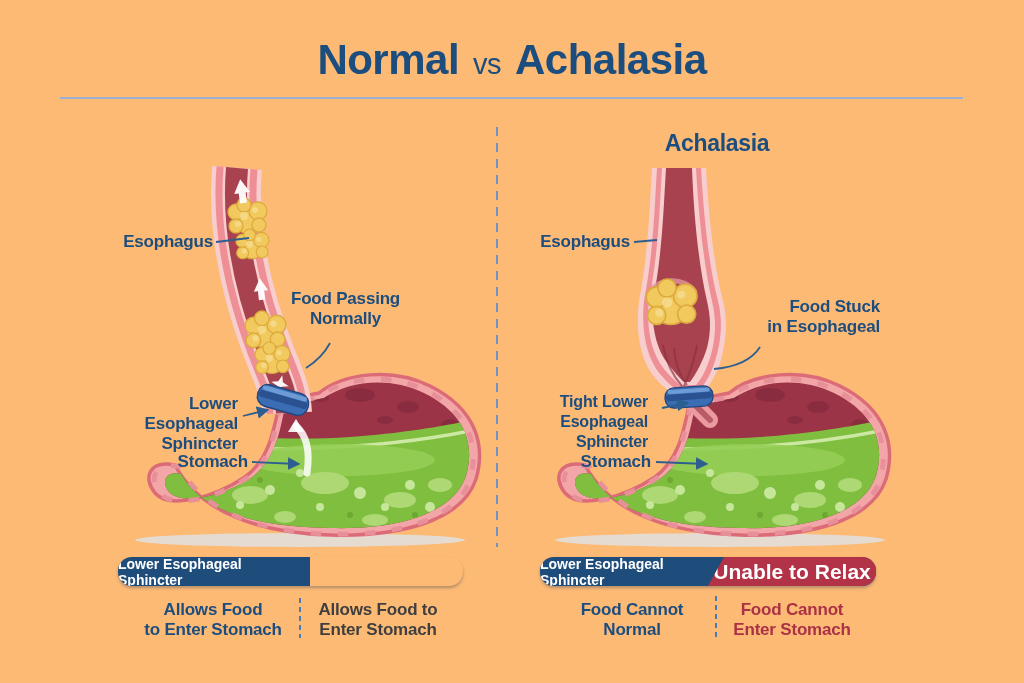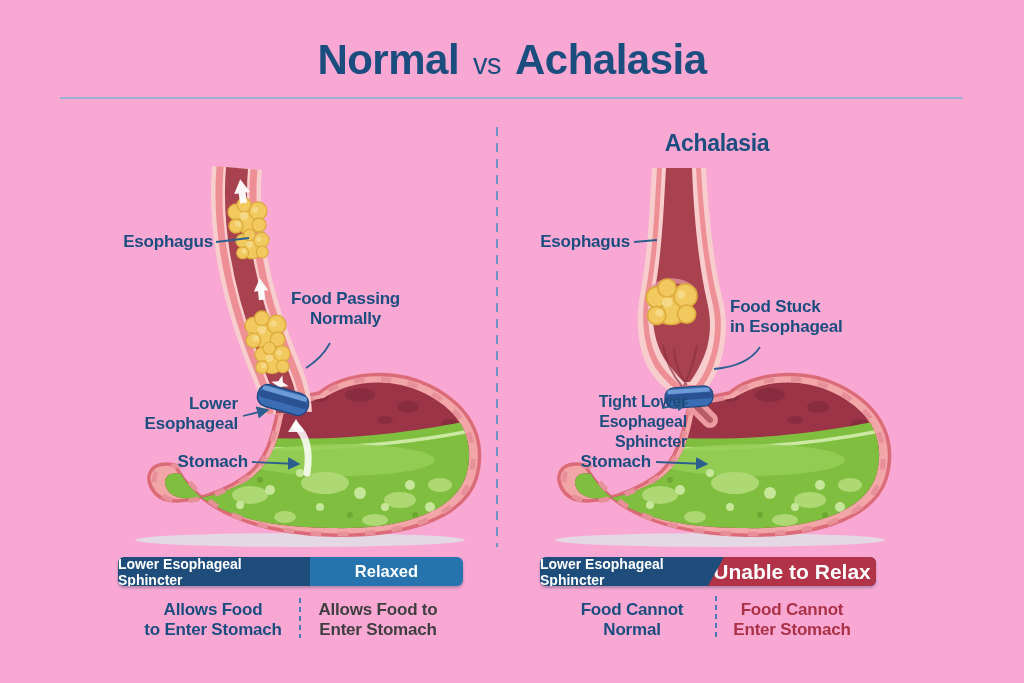--- a/index.html
+++ b/index.html
@@ -1,46 +1,46 @@
 <!DOCTYPE html>
 <html><head>
 <meta charset="utf-8">
 <style>
   * { margin:0; padding:0; box-sizing:border-box; }
   html,body { background:#ffffff; }
   body { font-family:"Liberation Sans", sans-serif; }
-  .app { position:relative; width:1024px; height:683px; background:#f9a8d4; overflow:hidden; }
+  .app { position:relative; width:1024px; height:683px; background:#fdba74; overflow:hidden; }
 
   
   .title { position:absolute; top:36px; left:0; width:100%; text-align:center; color:#1c4d7f; letter-spacing:-0.5px; }
   .title .big { font-size:42px; font-weight:700; }
   .title .vs { font-size:29px; font-weight:500; margin:0 10px; }
   .title-rule { position:absolute; top:97px; left:60px; width:903px; height:2px; background:#9bb0d0; }
 
   
   .panel-heading { position:absolute; top:130px; font-size:23px; font-weight:700; color:#1c4d7f; text-align:center; letter-spacing:-0.3px; }
   .panel-heading.left  { left:60px;  width:437px; }
   .panel-heading.right { left:497px; width:440px; }
 
   
   .lbl { position:absolute; color:#1c4d7f; font-weight:700; font-size:17px; line-height:20px; letter-spacing:-0.2px; }
   .lbl.r { text-align:right; }
   .lbl.c { text-align:center; }
-  .lbl.l { text-align:left; }
+  .lbl.l { text-align:right; }
   .lbl-esoph-n  { left:108px; top:232px; width:105px; }
   .lbl-flow-n   { left:283px; top:289px; width:125px; }
   .lbl-sph-n    { left:98px;  top:394px; width:140px; }
   .lbl-stom-n   { left:148px; top:452px; width:100px; }
   .lbl-esoph-a  { left:525px; top:232px; width:105px; }
   .lbl-flow-a   { left:730px; top:297px; width:150px; }
-  .lbl-sph-a    { left:527px; top:392px; width:160px; font-size:16px; }
+  .lbl-sph-a    { left:488px; top:392px; width:160px; font-size:16px; }
   .lbl-stom-a   { left:551px; top:452px; width:100px; }
 
   
-  .banner { position:absolute; top:557px; height:29px; border-radius:6px; overflow:hidden;
+  .banner { position:absolute; top:557px; height:29px; border-radius:14px; overflow:hidden;
             box-shadow:0 2px 3px rgba(40,60,90,.35); display:flex; }
   .banner .seg { display:flex; align-items:center; justify-content:center; color:#fff; font-weight:700; height:100%; }
   .banner-normal { left:118px; width:345px; }
   .banner-normal .seg1 { width:192px; background:#1e4d7c; font-size:14px; }
   .banner-normal .seg2 { flex:1; background:#2673ad; font-size:16.5px; }
   .banner-achalasia { left:540px; width:336px; background:#1e4d7c; position:absolute; }
   .banner-achalasia .seg1 { position:absolute; left:0; top:0; width:180px; font-size:14px; }
   .banner-achalasia .seg2 { position:absolute; right:0; top:0; width:168px; background:#b23347; font-size:21px;
                             clip-path:polygon(16px 0, 100% 0, 100% 100%, 0 100%); }
 
@@ -220,37 +220,37 @@
     <line x1="716" y1="596" x2="716" y2="640" stroke="#4a7ab5" stroke-width="2" stroke-dasharray="5 4"></line>
   </svg>
 
   <div class="lbl r lbl-esoph-n">Esophagus</div>
   <div class="lbl c lbl-flow-n">
     <div>Food Passing</div>
     <div>Normally</div>
   </div>
   <div class="lbl r lbl-sph-n">
     <div>Lower Esophageal</div>
+    <div>Sphincter</div>
   </div>
   <div class="lbl r lbl-stom-n">Stomach</div>
 
   <div class="lbl r lbl-esoph-a">Esophagus</div>
   <div class="lbl l lbl-flow-a">
     <div>Food Stuck</div>
     <div>in Esophageal</div>
   </div>
   <div class="lbl r lbl-sph-a">
     <div>Tight Lower</div>
     <div>Esophageal Sphincter</div>
   </div>
   <div class="lbl r lbl-stom-a">Stomach</div>
 
   <div class="banner banner-normal">
     <div class="seg seg1">Lower Esophageal Sphincter</div>
-    <div class="seg seg2">Relaxed</div>
   </div>
   <div class="banner banner-achalasia">
     <div class="seg seg1">Lower Esophageal Sphincter</div>
     <div class="seg seg2">Unable to Relax</div>
   </div>
 
   <div class="note blue note-n1">
     <div>Allows Food</div>
     <div>to Enter Stomach</div>
   </div>

